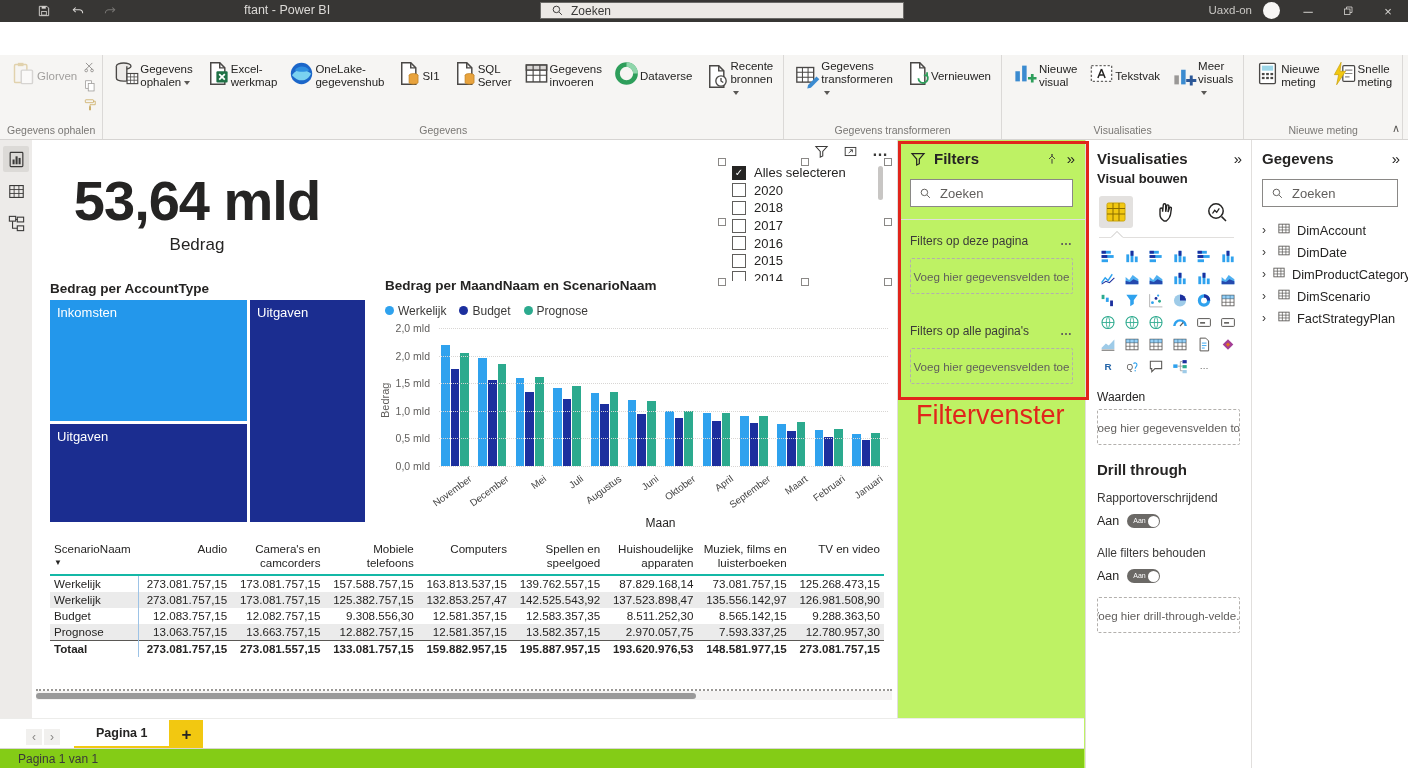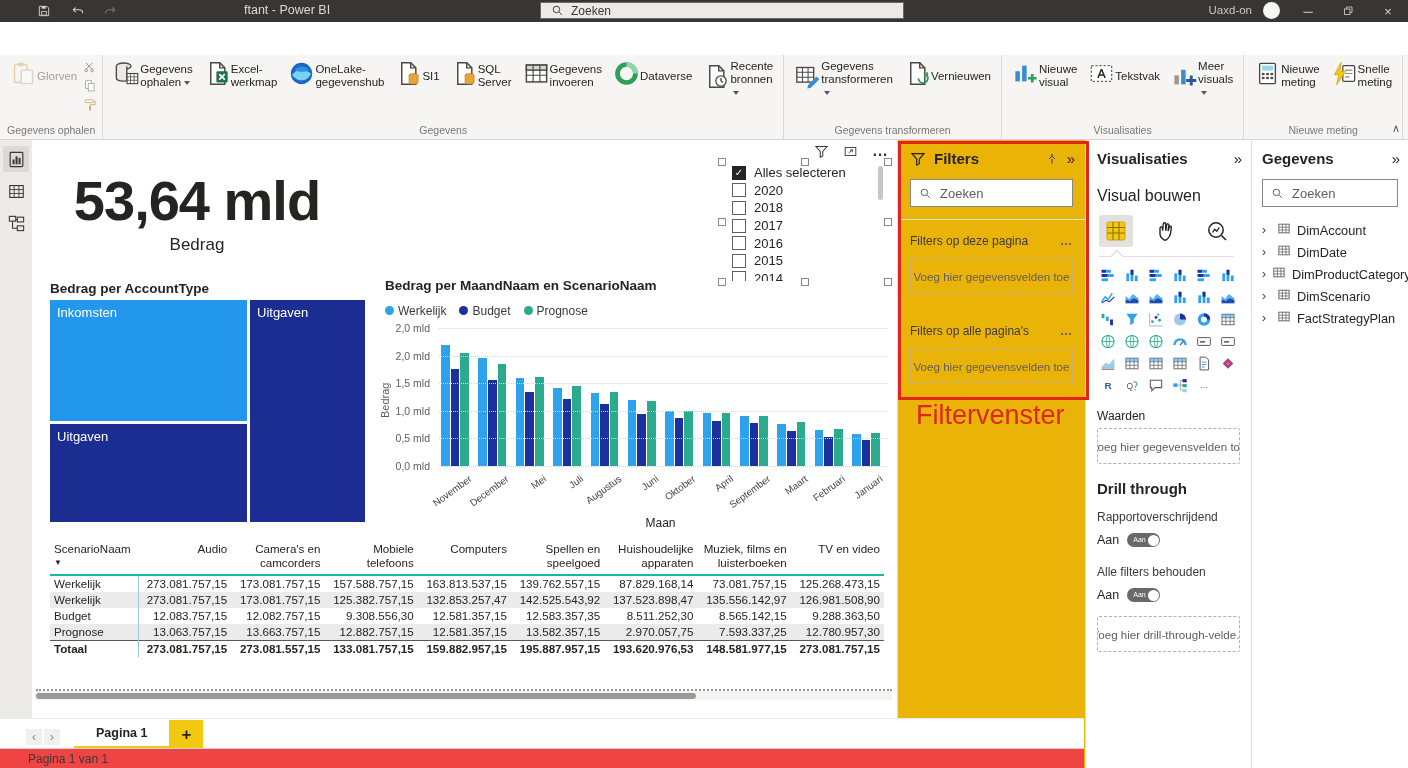--- a/index.html
+++ b/index.html
@@ -90,39 +90,39 @@
   #matrix td{text-align:right;padding:1.5px 4px;white-space:nowrap;overflow:hidden}
   #matrix td:first-child{text-align:left;border-right:1px solid #9dc3e6}
   #matrix tr.band{background:#ebebeb}
   #matrix tr.total{font-weight:700;border-top:1px solid #5a5855}
   .sortarrow{display:block;font-size:8px;color:#252423;margin-top:2px}
 
   #hscroll{position:absolute;left:4px;top:551px;width:856px;height:9px;background:#f4f3f2}
   #hscroll-thumb{position:absolute;left:0;top:1.5px;width:660px;height:6px;background:#999;border-radius:3px}
 
   
-  #filters-pane{position:absolute;left:897px;top:140px;width:188px;bottom:0;background:#eab308;border-left:1px solid #e1dfdd;box-sizing:border-box;padding:10px 12px}
+  #filters-pane{position:absolute;left:897px;top:140px;width:188px;bottom:0;background:#bef264;border-left:1px solid #e1dfdd;box-sizing:border-box;padding:10px 12px}
   .pane-header{display:flex;align-items:center;gap:8px;font-size:15px;font-weight:700}
   .pane-header .spacer{flex:1}
   .pane-header svg{width:16px;height:16px}
   .chev2{font-size:15px;font-weight:400;color:#252423;letter-spacing:-2px}
   .searchbox{margin-top:12px;height:26px;border:1px solid #8a8886;display:flex;align-items:center;gap:8px;padding-left:8px;font-size:13px;color:#605e5c;background:#fff}
   .searchbox svg{width:13px;height:13px}
   .sect-divider{border-top:1px solid #e1dfdd;margin:12px -12px 0 -12px}
   .fsec{display:flex;align-items:center;margin-top:14px;font-size:12px;color:#3b3a39}
   .fsec .spacer{flex:1}
   .dots{color:#605e5c;letter-spacing:1px;font-weight:700}
   .dropzone{margin-top:10px;border:1px dashed #b3b0ad;border-radius:2px;height:34px;display:flex;align-items:center;justify-content:center;
             font-size:11.6px;color:#605e5c;text-align:center;padding:0 4px;white-space:nowrap;overflow:hidden}
   #filters-annotation{position:absolute;left:898px;top:141px;width:185px;height:253px;border:3px solid #e1251b;pointer-events:none;z-index:6}
   #filters-callout{position:absolute;left:916px;top:400px;font-size:27px;color:#e1251b;font-weight:400;z-index:6}
 
   
   #viz-pane{position:absolute;left:1085px;top:140px;width:166px;bottom:0;background:#fff;border-left:1px solid #e1dfdd;box-sizing:border-box;padding:10px 11px}
-  #viz-build{font-size:16px;font-weight:400;margin-top:20px}
+  #viz-build{font-size:13px;font-weight:700;margin-top:4px}
   #viz-tabs{display:flex;align-items:center;justify-content:space-between;margin:10px 6px 0 2px;position:relative;padding-bottom:9px;border-bottom:1px solid #e1dfdd}
   .viz-tab{width:34px;height:32px;display:flex;align-items:center;justify-content:center;border-radius:3px}
   .viz-tab.sel{background:#e3e1df}
   .viz-tab svg{width:24px;height:24px}
   #viz-notch{position:absolute;left:12px;bottom:-1px;width:0;height:0;border-left:6px solid transparent;border-right:6px solid transparent;border-bottom:6px solid #fff;filter:drop-shadow(0 -1px 0 #c8c6c4)}
   #viz-grid{display:grid;grid-template-columns:repeat(6,1fr);gap:3px 2px;margin-top:9px}
   .vg-cell{width:21px;height:19px;display:flex;align-items:center;justify-content:center}
   .vg-cell svg{width:18px;height:17px}
   #viz-values-label{font-size:12px;margin-top:14px;color:#252423}
   .viz-h2{font-size:15px;font-weight:700;margin-top:16px}
@@ -136,22 +136,22 @@
   .field-row{display:flex;align-items:center;gap:6px;height:22px;font-size:12.8px;color:#252423}
   .field-chev{color:#3b3a39;font-size:12px;width:9px}
   .field-row svg{width:14px;height:13px;flex:none}
 
   
   #pagebar{position:absolute;left:0;top:718px;width:1084px;height:30px;background:#fff;border-top:1px solid #ececea;display:flex;align-items:flex-end}
   #pb-nav{display:flex;gap:2px;margin:0 14px 4px 26px;color:#8a8886;font-size:12px}
   #pb-nav span{width:16px;height:16px;background:#f1f0ee;display:flex;align-items:center;justify-content:center}
   #pb-tab{height:26px;background:#fff;border-bottom:3px solid #F2C811;display:flex;align-items:center;padding:0 22px;font-size:12.5px;font-weight:700}
   #pb-plus{width:34px;height:29px;background:#F2C811;display:flex;align-items:center;justify-content:center;font-size:17px;font-weight:700;color:#252423}
-  #statusbar{position:absolute;left:0;top:748px;width:1084px;height:20px;background:#ef4444;border-top:1px solid #d8d6d4;
-             display:flex;align-items:center;padding-left:28px;font-size:12px;color:#3b3a39;box-sizing:border-box}
+  #statusbar{position:absolute;left:0;top:748px;width:1084px;height:20px;background:#84cc16;border-top:1px solid #d8d6d4;
+             display:flex;align-items:center;padding-left:18px;font-size:12px;color:#3b3a39;box-sizing:border-box}
 </style>
 </head>
 <body>
 
 <div id="app">
 
   <div id="titlebar">
     <span class="tb-icon" style="left:34px">
         <svg viewBox="0 0 24 24">
           <path d="M4 4h13l3 3v13H4z" fill="none" stroke="#d8d6d3" stroke-width="1.6"></path>

